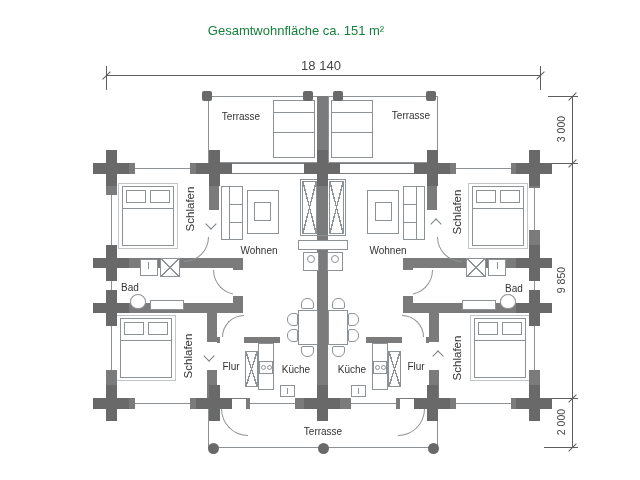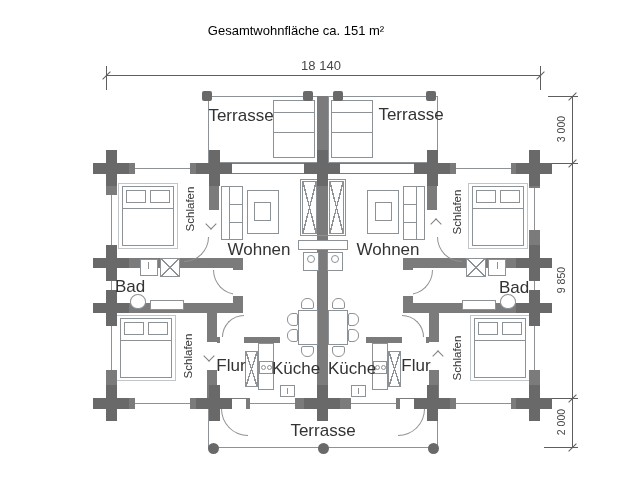--- a/index.html
+++ b/index.html
@@ -16,23 +16,23 @@
   .gap{position:absolute;background:#fff;z-index:4;}
   .xbox{position:absolute;border:1px solid #8d9296;box-sizing:border-box;z-index:3;background:
     linear-gradient(to top right,transparent calc(50% - 0.7px),#8d9296 calc(50% - 0.7px) calc(50% + 0.7px),transparent calc(50% + 0.7px)),
     linear-gradient(to bottom right,transparent calc(50% - 0.7px),#8d9296 calc(50% - 0.7px) calc(50% + 0.7px),transparent calc(50% + 0.7px)),#fff;}
   .arc{position:absolute;box-sizing:border-box;z-index:3;background:transparent;}
   .circ{position:absolute;border:1px solid #8d9296;border-radius:50%;background:#fff;box-sizing:border-box;z-index:3;}
   .chair{position:absolute;border:1px solid #8d9296;background:#fff;box-sizing:border-box;z-index:3;}
   .post{position:absolute;background:#696969;border-radius:2px;z-index:6;}
   .postc{position:absolute;background:#696969;border-radius:50%;z-index:6;}
   .chev{position:absolute;width:7px;height:7px;border-left:1px solid #7a8084;border-bottom:1px solid #7a8084;z-index:6;}
-  .lbl{position:absolute;font-size:17px;color:#333;white-space:nowrap;transform:translate(-50%,-50%);z-index:10;}
+  .lbl{position:absolute;font-size:10px;color:#333;white-space:nowrap;transform:translate(-50%,-50%);z-index:10;}
   .vlbl{position:absolute;font-size:11.5px;color:#333;white-space:nowrap;transform:translate(-50%,-50%) rotate(-90deg);z-index:10;}
-  .title{position:absolute;font-size:13px;color:#000000;white-space:nowrap;transform:translate(-50%,-50%);z-index:10;}
+  .title{position:absolute;font-size:13px;color:#15803d;white-space:nowrap;transform:translate(-50%,-50%);z-index:10;}
   .dim{position:absolute;background:#5e5e5e;z-index:2;}
   .dlbl{position:absolute;font-size:13px;color:#474747;white-space:nowrap;transform:translate(-50%,-50%);z-index:10;}
   .dvlbl{position:absolute;font-size:10.5px;color:#474747;white-space:nowrap;transform:translate(-50%,-50%) rotate(-90deg);z-index:10;}
   .tick{position:absolute;width:11px;height:1px;background:#5e5e5e;z-index:3;}
 </style>
 </head>
 <body>
 
 <div id="canvas">
 

